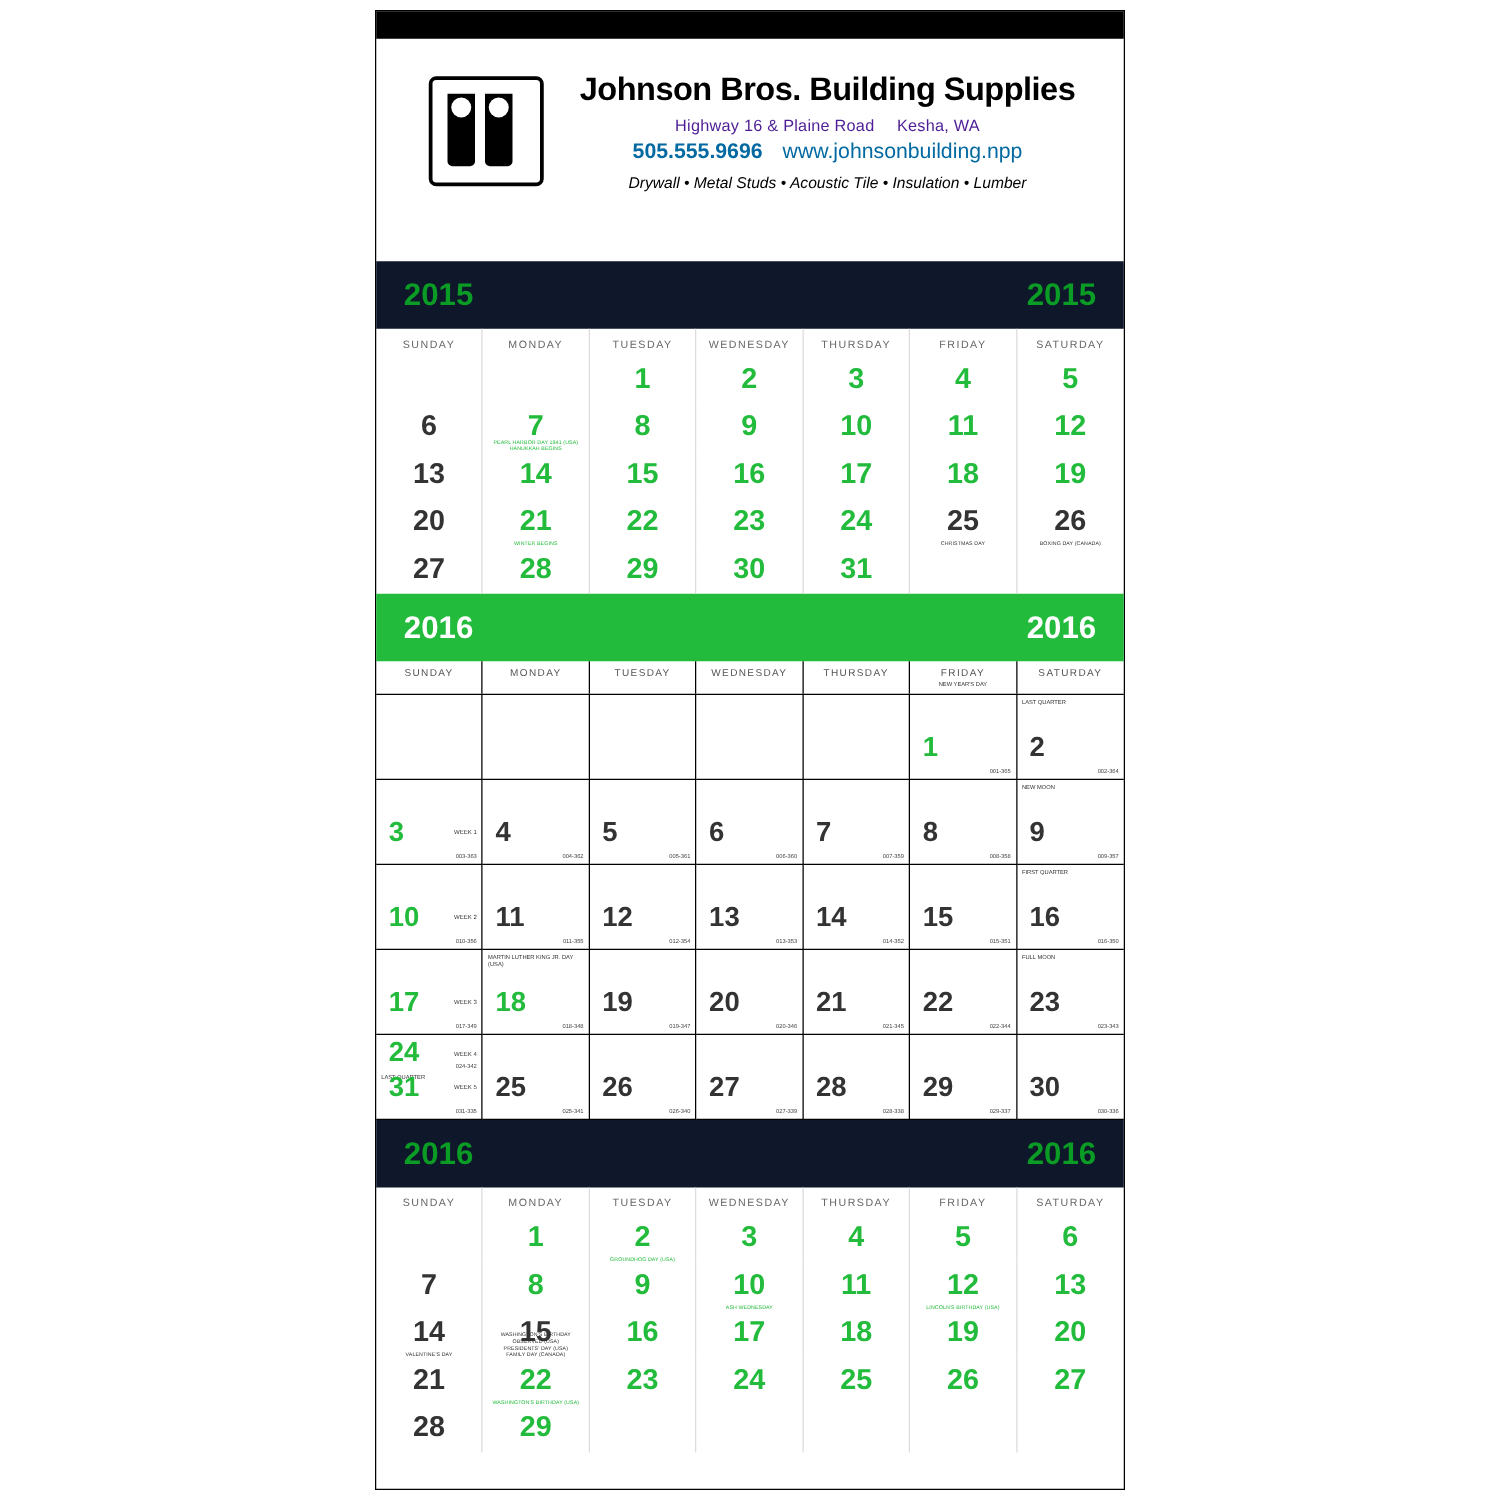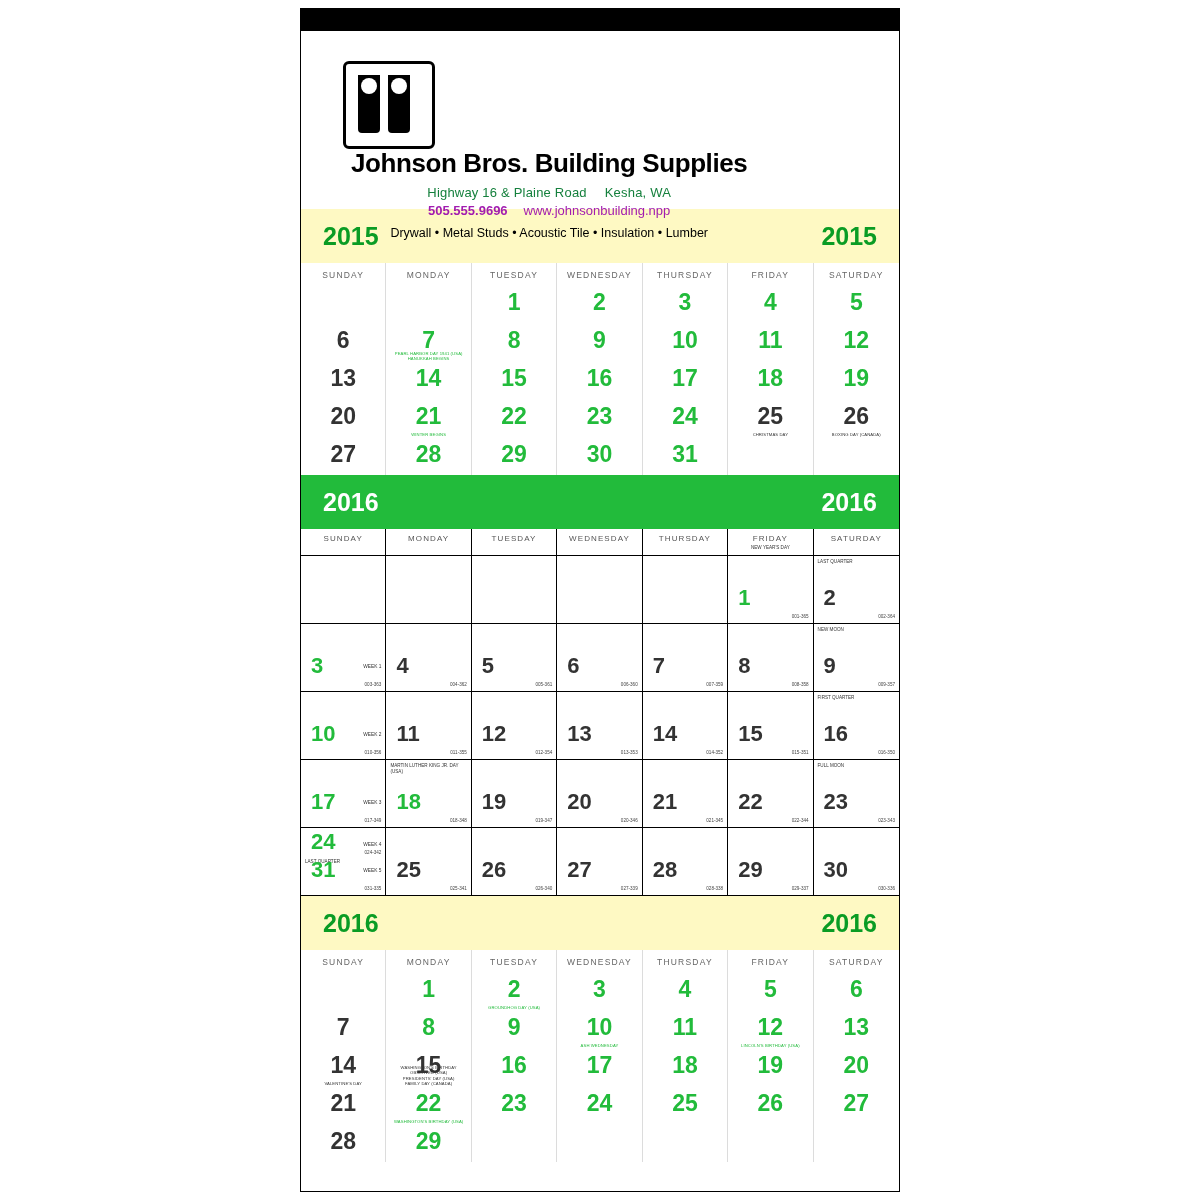--- a/index.html
+++ b/index.html
@@ -33,21 +33,20 @@
     width: 100%;
   }
 
   
   .ad-header {
     display: flex;
     align-items: flex-start;
     padding: 26px 18px 12px 42px;
     box-sizing: border-box;
     height: 178px;
-    flex-direction: column;
   }
   .logo-box {
     width: 86px;
     height: 82px;
     border: 3px solid #000;
     border-radius: 6px;
     position: relative;
     flex: 0 0 auto;
     margin-top: 4px;
     background: #fff;
@@ -98,47 +97,48 @@
   .ad-name {
     font-size: 26px;
     font-weight: bold;
     letter-spacing: -0.4px;
     color: #000;
     line-height: 1.1;
     margin-bottom: 7px;
   }
   .ad-addr {
     font-size: 13px;
-    color: #15803d;
+    color: #4c1d95;
     margin-bottom: 3px;
     letter-spacing: 0.2px;
   }
   .ad-addr .sp { display: inline-block; width: 18px; }
   .ad-contact {
-    font-size: 13px;
-    color: #a21caf;
+    font-size: 17px;
+    color: #0369a1;
     margin-bottom: 8px;
   }
   .ad-contact .phone { font-weight: bold; }
   .ad-contact .site { margin-left: 16px; }
   .ad-tagline {
     font-size: 12.5px;
+    font-style: italic;
     color: #000;
   }
 
   
   .month-banner {
     display: flex;
     align-items: center;
     justify-content: space-between;
     padding: 0 22px;
     box-sizing: border-box;
     height: 54px;
   }
-  .banner-pale { background: #fef9c3; gap: 32px; }
+  .banner-pale { background: #0f172a; gap: 32px; }
   .banner-strong { background: #22bb3b; }
   .banner-year {
     font-size: 25px;
     font-weight: bold;
     color: #0a9c24;
     letter-spacing: 0px;
   }
   .banner-strong .banner-year { color: #ffffff; }
   .banner-name {
     font-size: 40px;

